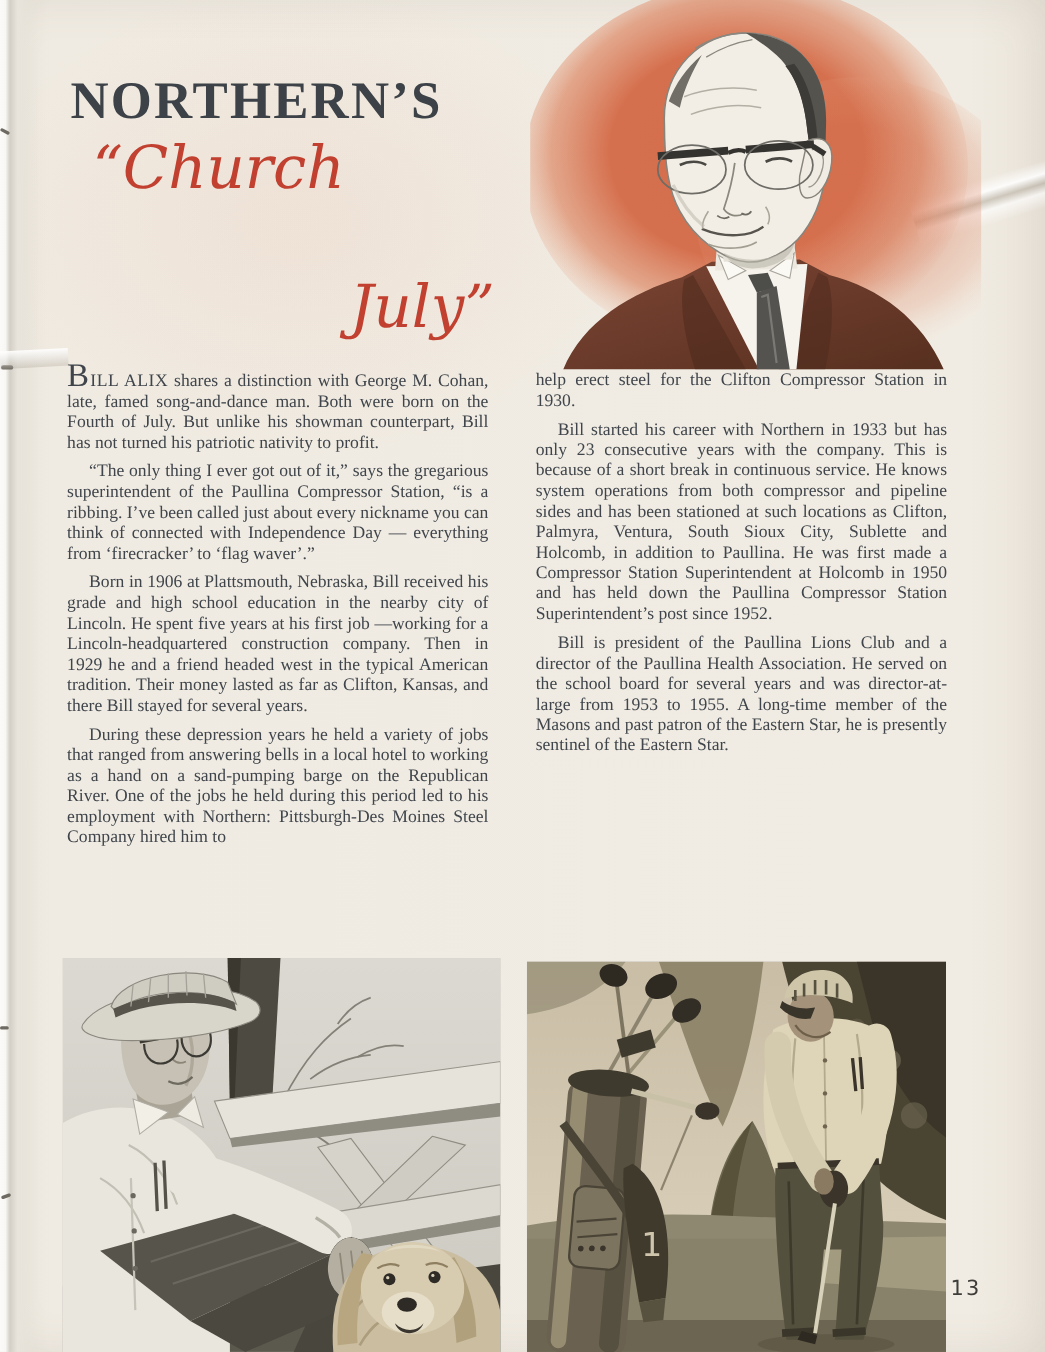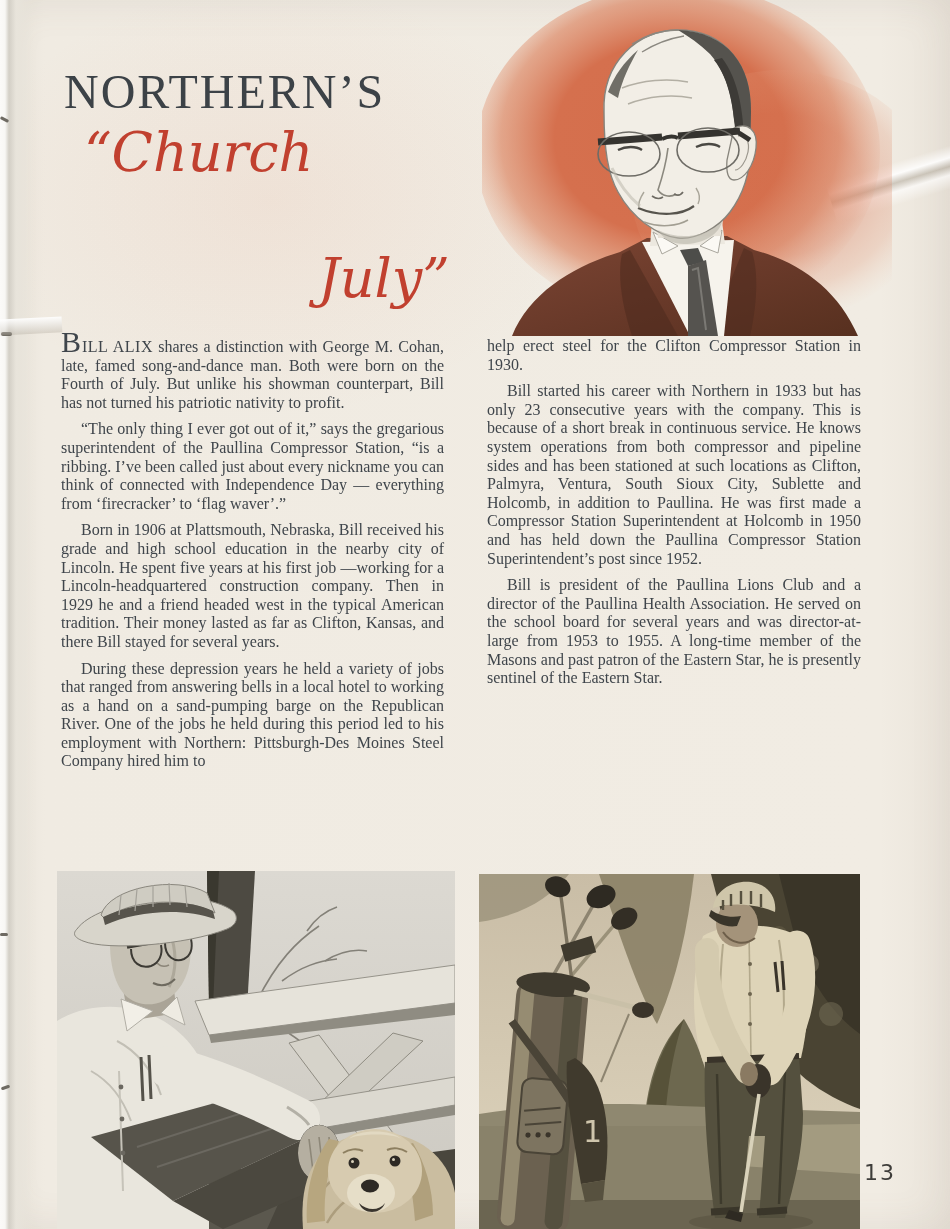--- a/index.html
+++ b/index.html
@@ -14,21 +14,21 @@
   }
   
   .spine{position:absolute;left:0;top:0;width:34px;height:100%;
     background:linear-gradient(90deg,#fbfaf8 0px,#f8f7f4 5px,#d3cfc6 9px,#e8e4db 16px,rgba(232,228,219,0) 34px);}
   .mark{position:absolute;background:#6e6a62;border-radius:2px;}
   .crease-right{position:absolute;left:828px;top:140px;width:130px;height:84px;transform:rotate(-17deg);
     background:linear-gradient(180deg,rgba(0,0,0,0) 28%,rgba(255,255,255,.85) 42%,rgba(150,142,128,.38) 52%,rgba(255,255,255,.65) 62%,rgba(0,0,0,0) 78%);}
   .crease-left{position:absolute;left:0;top:318px;width:62px;height:16px;transform:rotate(-3deg);
     background:linear-gradient(180deg,rgba(255,255,255,.9),rgba(160,152,138,.30));}
   
-  .brand{position:absolute;left:64px;top:64px;margin:0;font-weight:normal;
+  .brand{position:absolute;left:64px;top:64px;margin:0;font-weight:bold;
     font-size:48px;letter-spacing:2px;color:#3c4247;}
   .script{position:absolute;color:#c1402f;font-family:"DejaVu Serif",serif;
     font-style:italic;font-size:54px;line-height:1;}
   .script.l1{left:84px;top:126px;}
   .script.l2{left:212px;top:194px;}
   .script.l3{left:318px;top:252px;}
   
   .portrait{position:absolute;left:482px;top:0;width:410px;height:336px;margin:0;}
   .portrait svg,.photo svg{display:block;width:100%;height:100%;}
   
@@ -38,21 +38,21 @@
   .col-right{left:487px;width:374px;}
   .col p{margin:0 0 8px 0;}
   .col p.indent{text-indent:20px;}
   .dropcap{font-size:30px;line-height:10px;letter-spacing:1px;}
   .lead-caps{letter-spacing:.5px;}
   
   .photo{position:absolute;margin:0;overflow:hidden;background:#cfccc5;}
   .photo-left{left:57px;top:871px;width:398px;height:358px;}
   .photo-right{left:479px;top:874px;width:381px;height:355px;}
   .pagenum{position:absolute;left:864px;top:1160px;font-family:"DejaVu Sans",sans-serif;
-    font-size:22px;color:#3e3d3a;letter-spacing:2px;}
+    font-size:19px;color:#3e3d3a;letter-spacing:2px;}
 </style>
 </head>
 <body>
 
 <div class="page">
 
   <div class="spine"></div>
   <div class="mark" style="left:0;top:118px;width:9px;height:3px;transform:rotate(28deg);"></div>
   <div class="mark" style="left:1px;top:332px;width:11px;height:4px;"></div>
   <div class="mark" style="left:0;top:933px;width:8px;height:3px;"></div>

